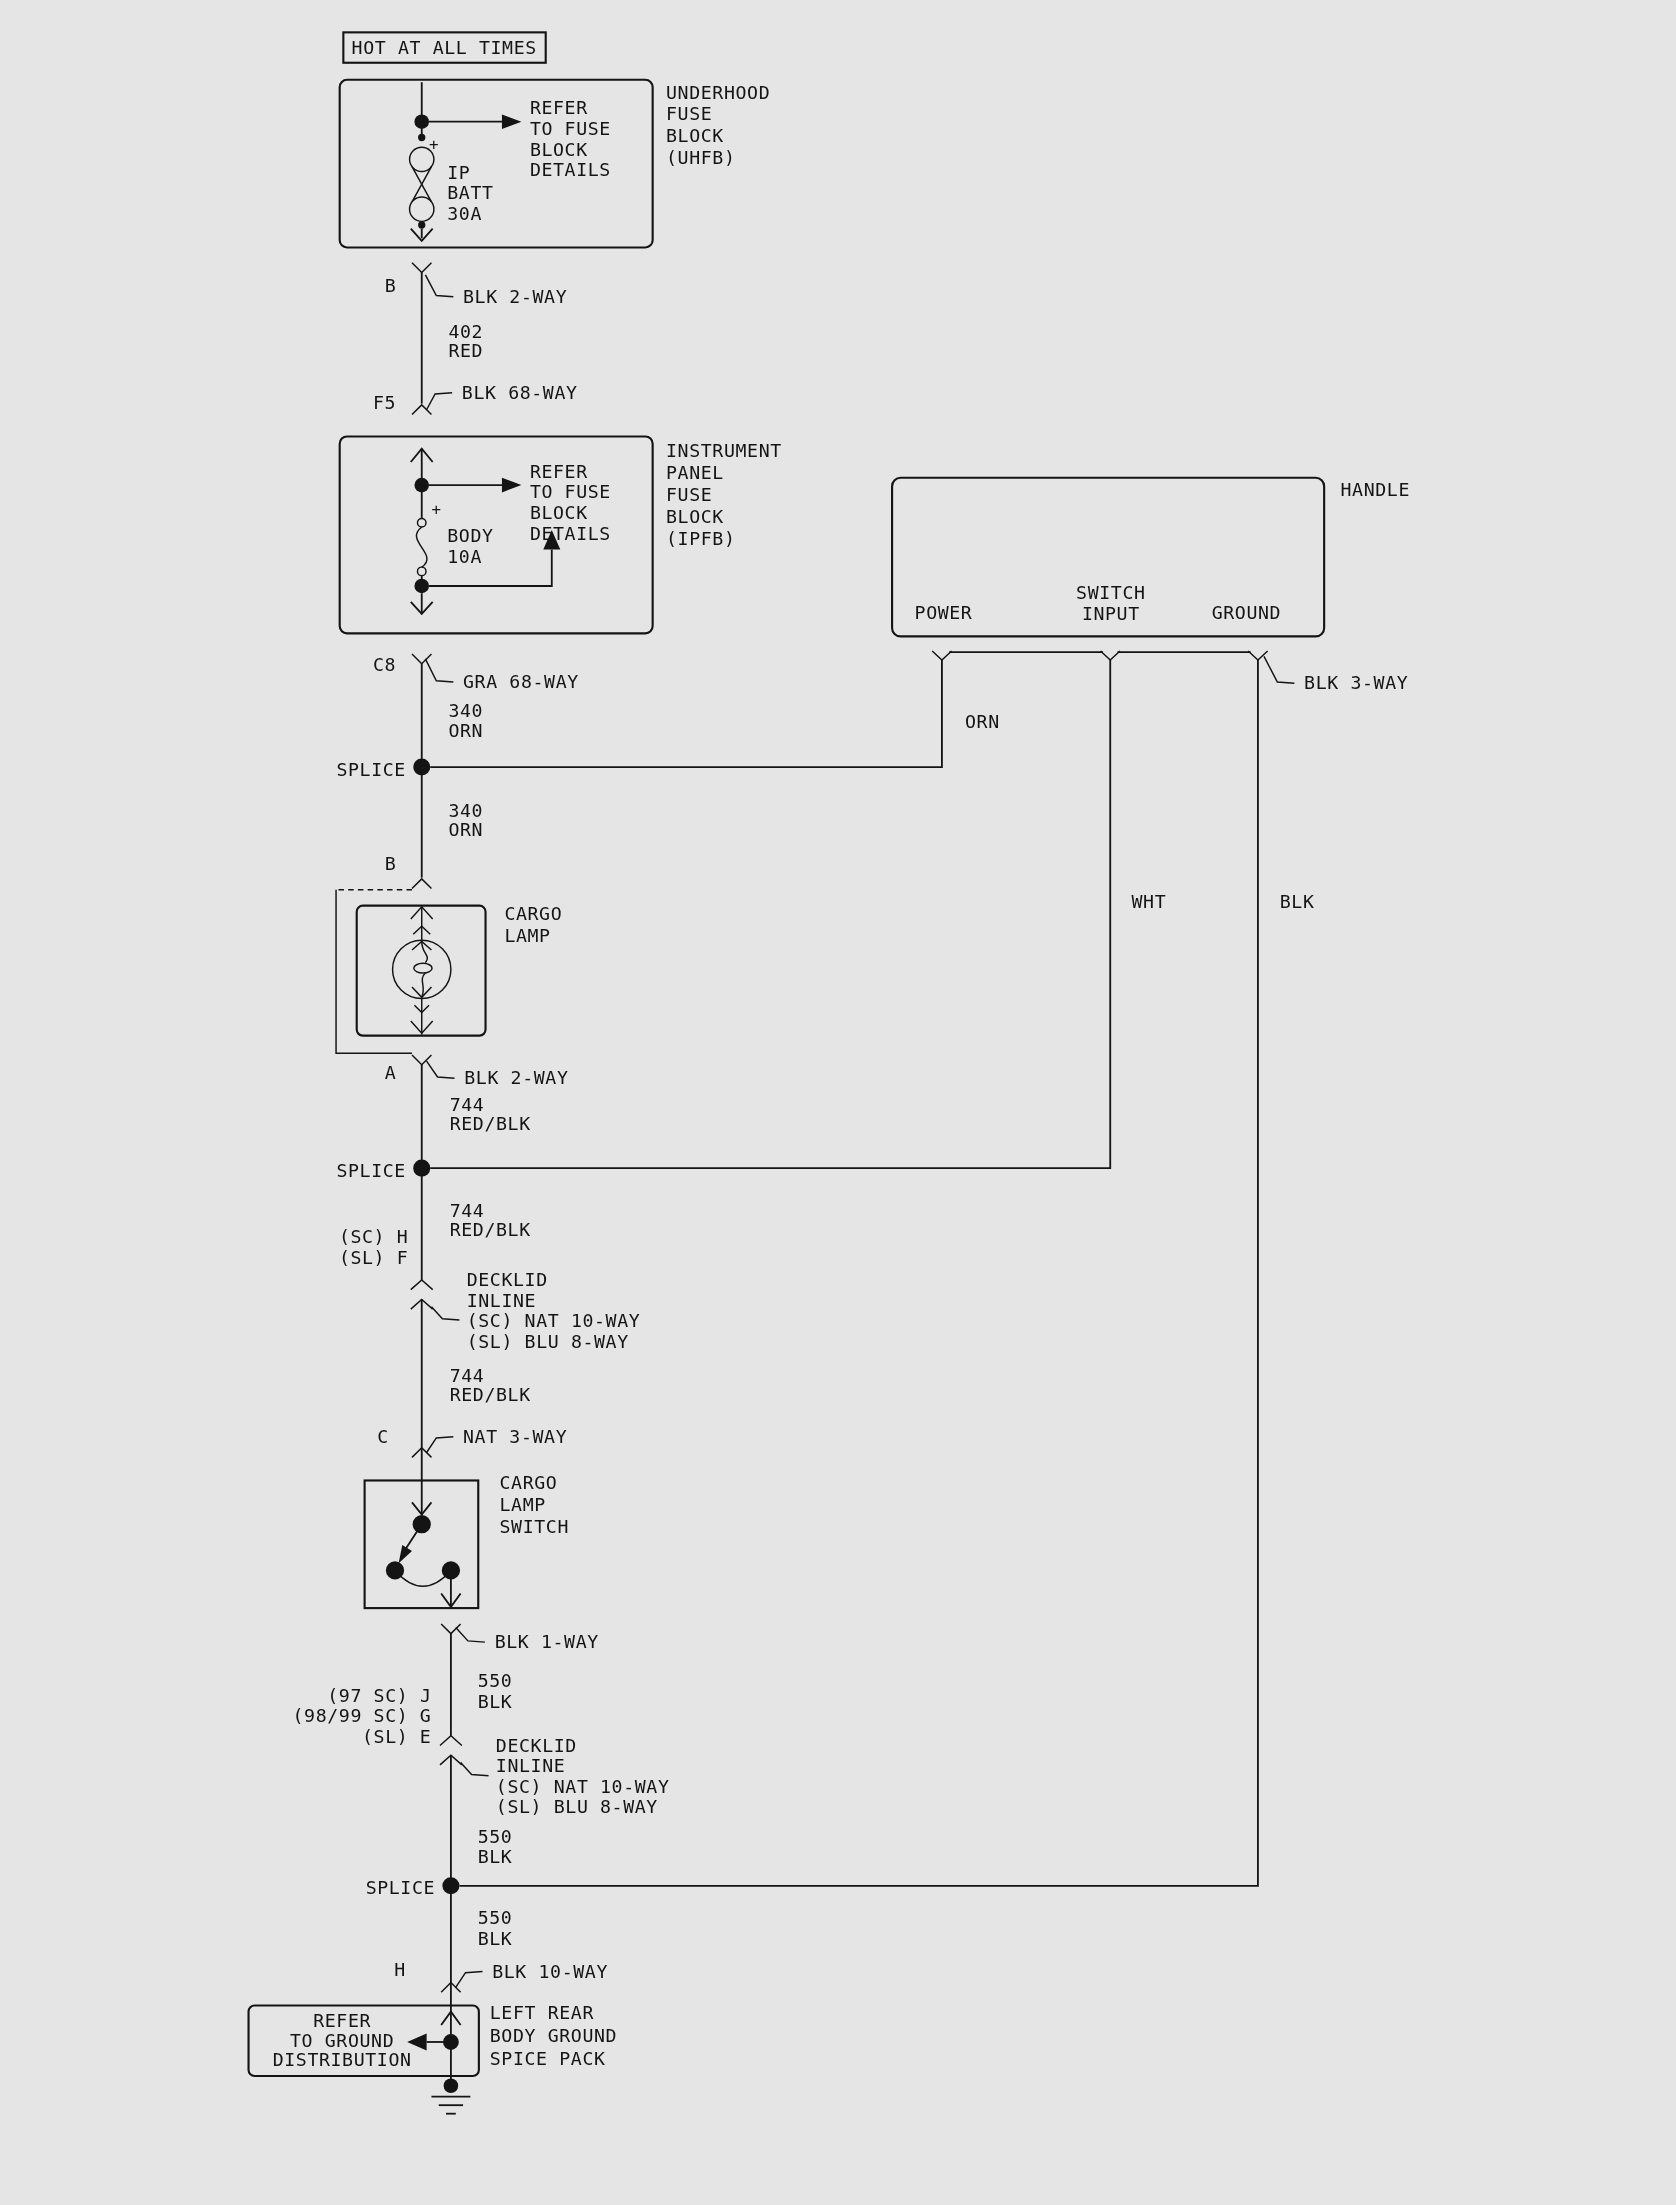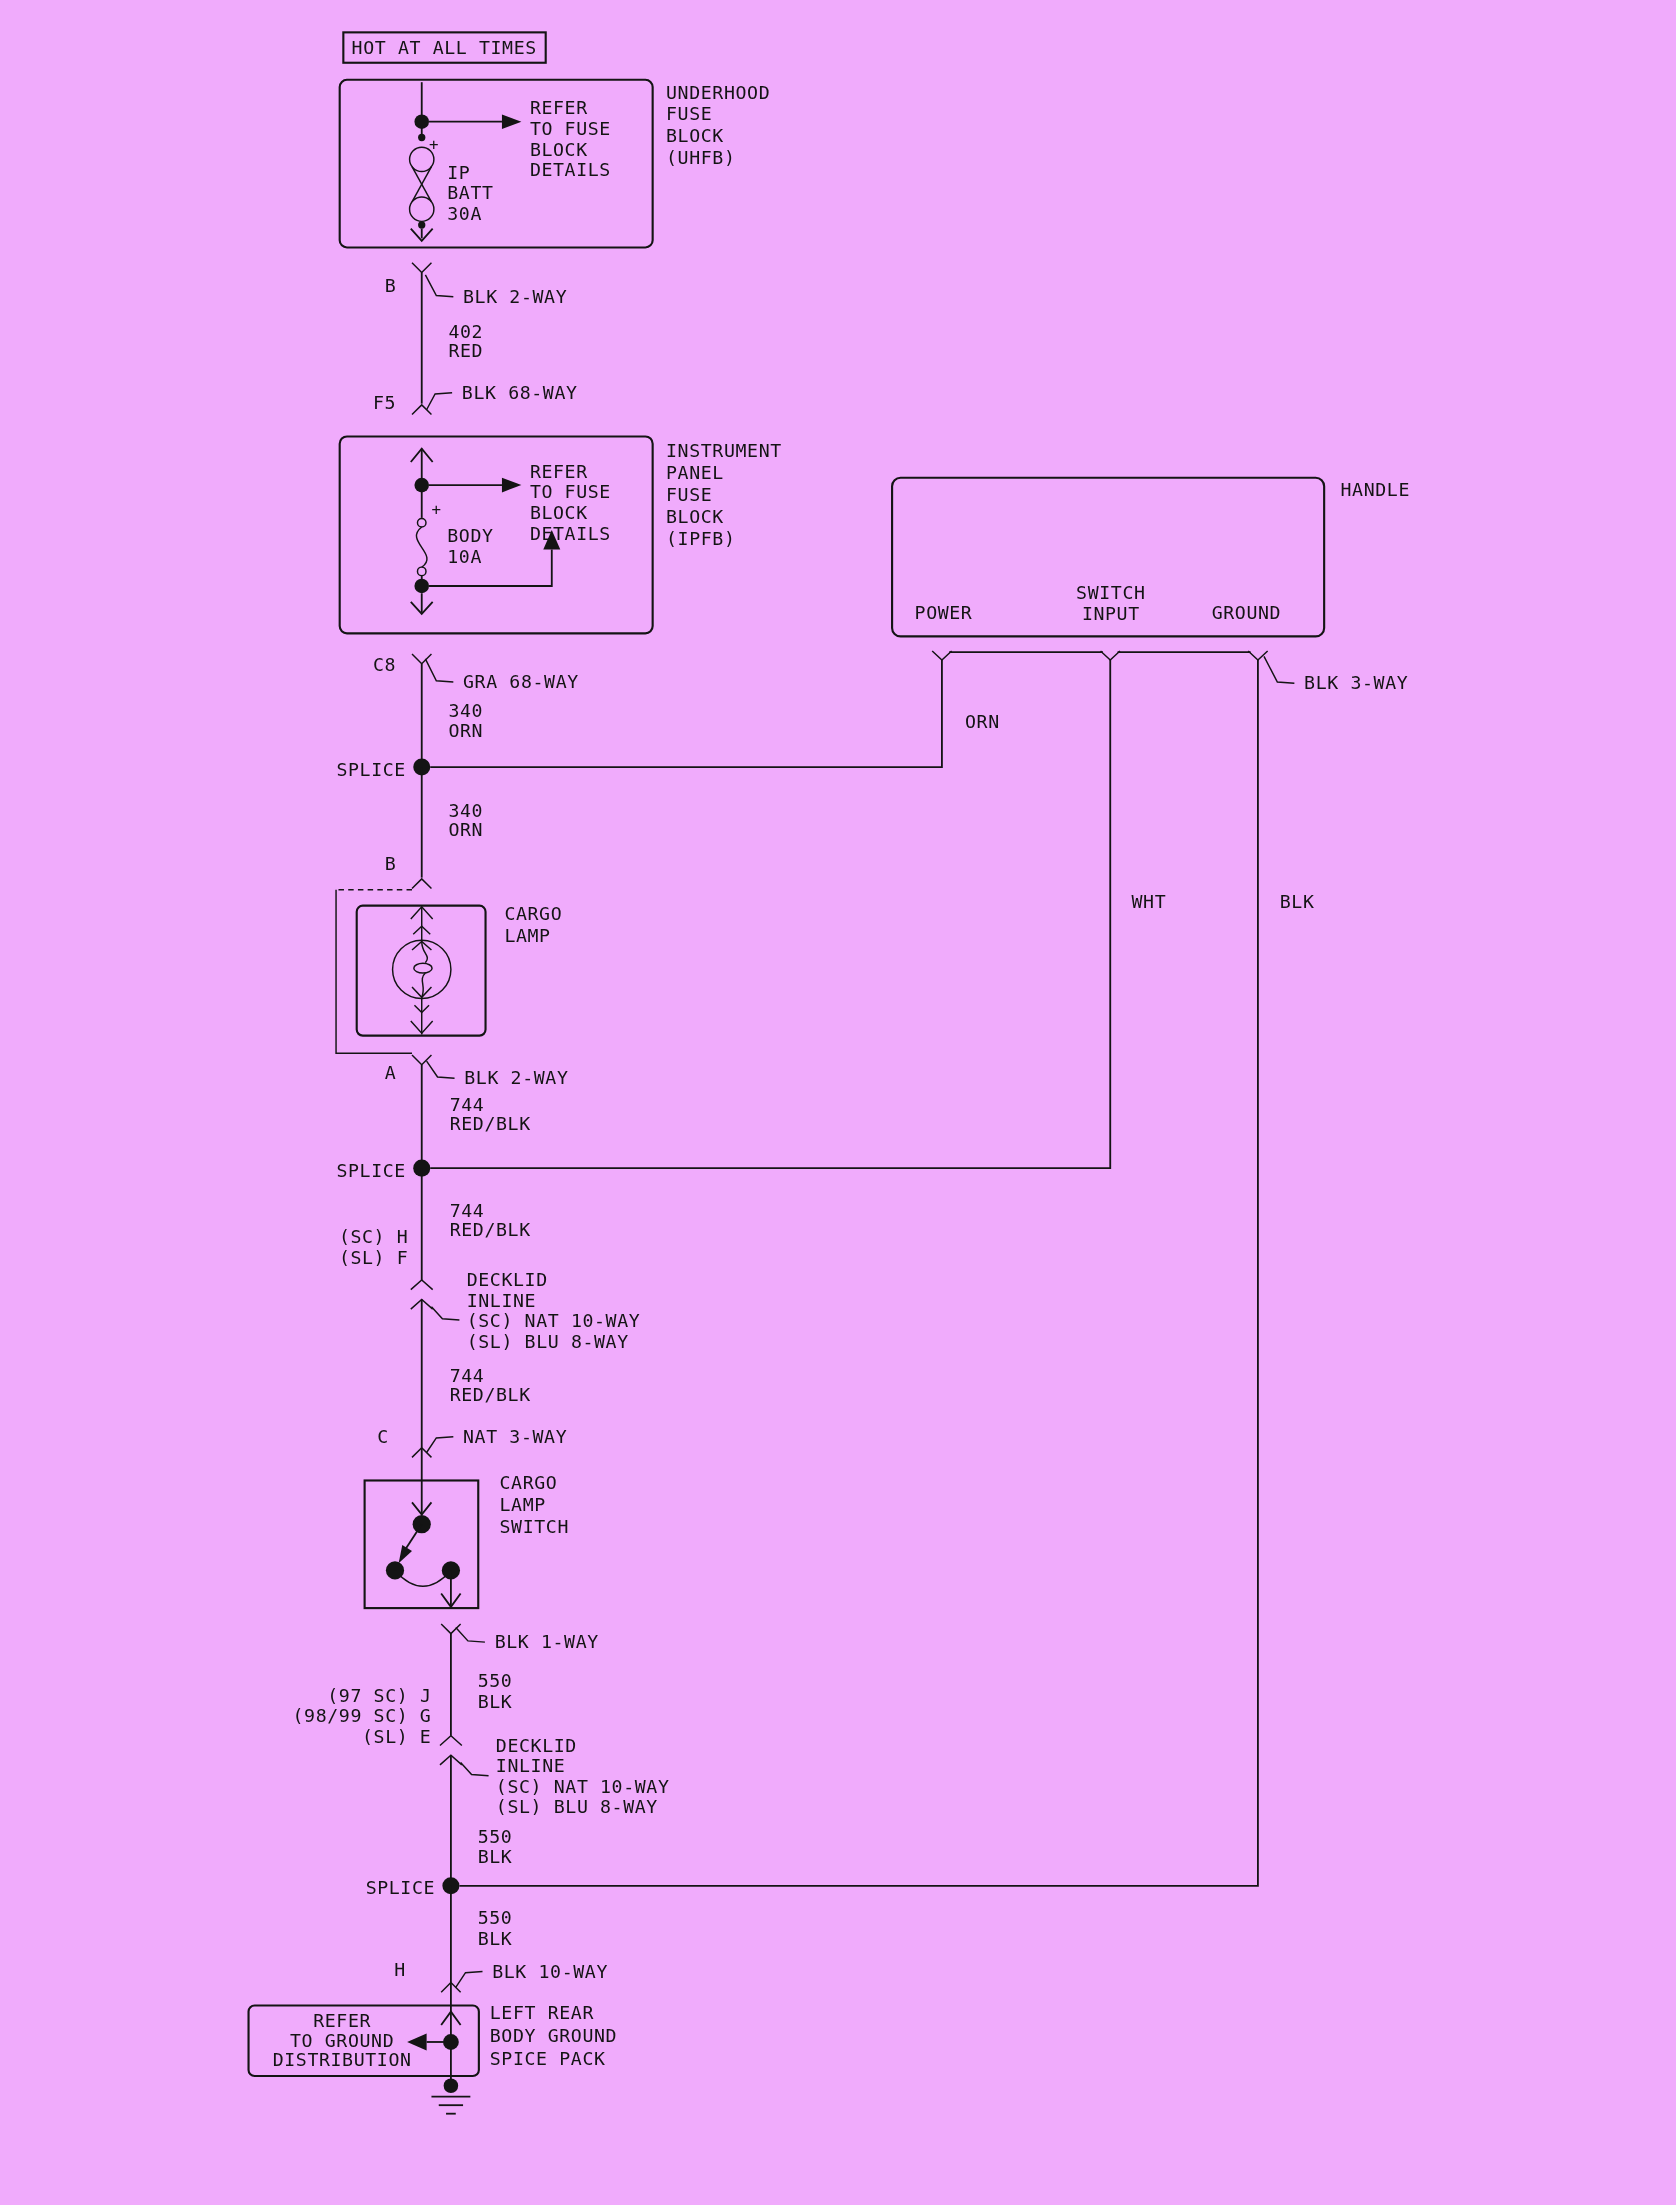--- a/index.html
+++ b/index.html
@@ -1,16 +1,16 @@
 <!DOCTYPE html>
 <html style="font-size:9.7px"><head>
 <meta charset="utf-8">
 <style>
   html,body{margin:0;padding:0;background:#ffffff;}
-  #stage{position:relative;width:1676px;height:2205px;background:#f0abfc;overflow:hidden;}
+  #stage{position:relative;width:1676px;height:2205px;background:#e5e5e5;overflow:hidden;}
   svg{display:block;}
   .t{font-family:"DejaVu Sans Mono","Liberation Mono",monospace;font-size:30px;fill:#141414;letter-spacing:1px;}
   .te{text-anchor:end;}
   .tm{text-anchor:middle;}
   .w{stroke:#141414;stroke-width:3;fill:none;}
   .w2{stroke:#141414;stroke-width:2.4;fill:none;}
   .dash{stroke-dasharray:9 7;}
   .dot{fill:#141414;stroke:none;}
   .ah{fill:#141414;stroke:none;}
   .box{stroke:#141414;stroke-width:3.5;fill:none;}

